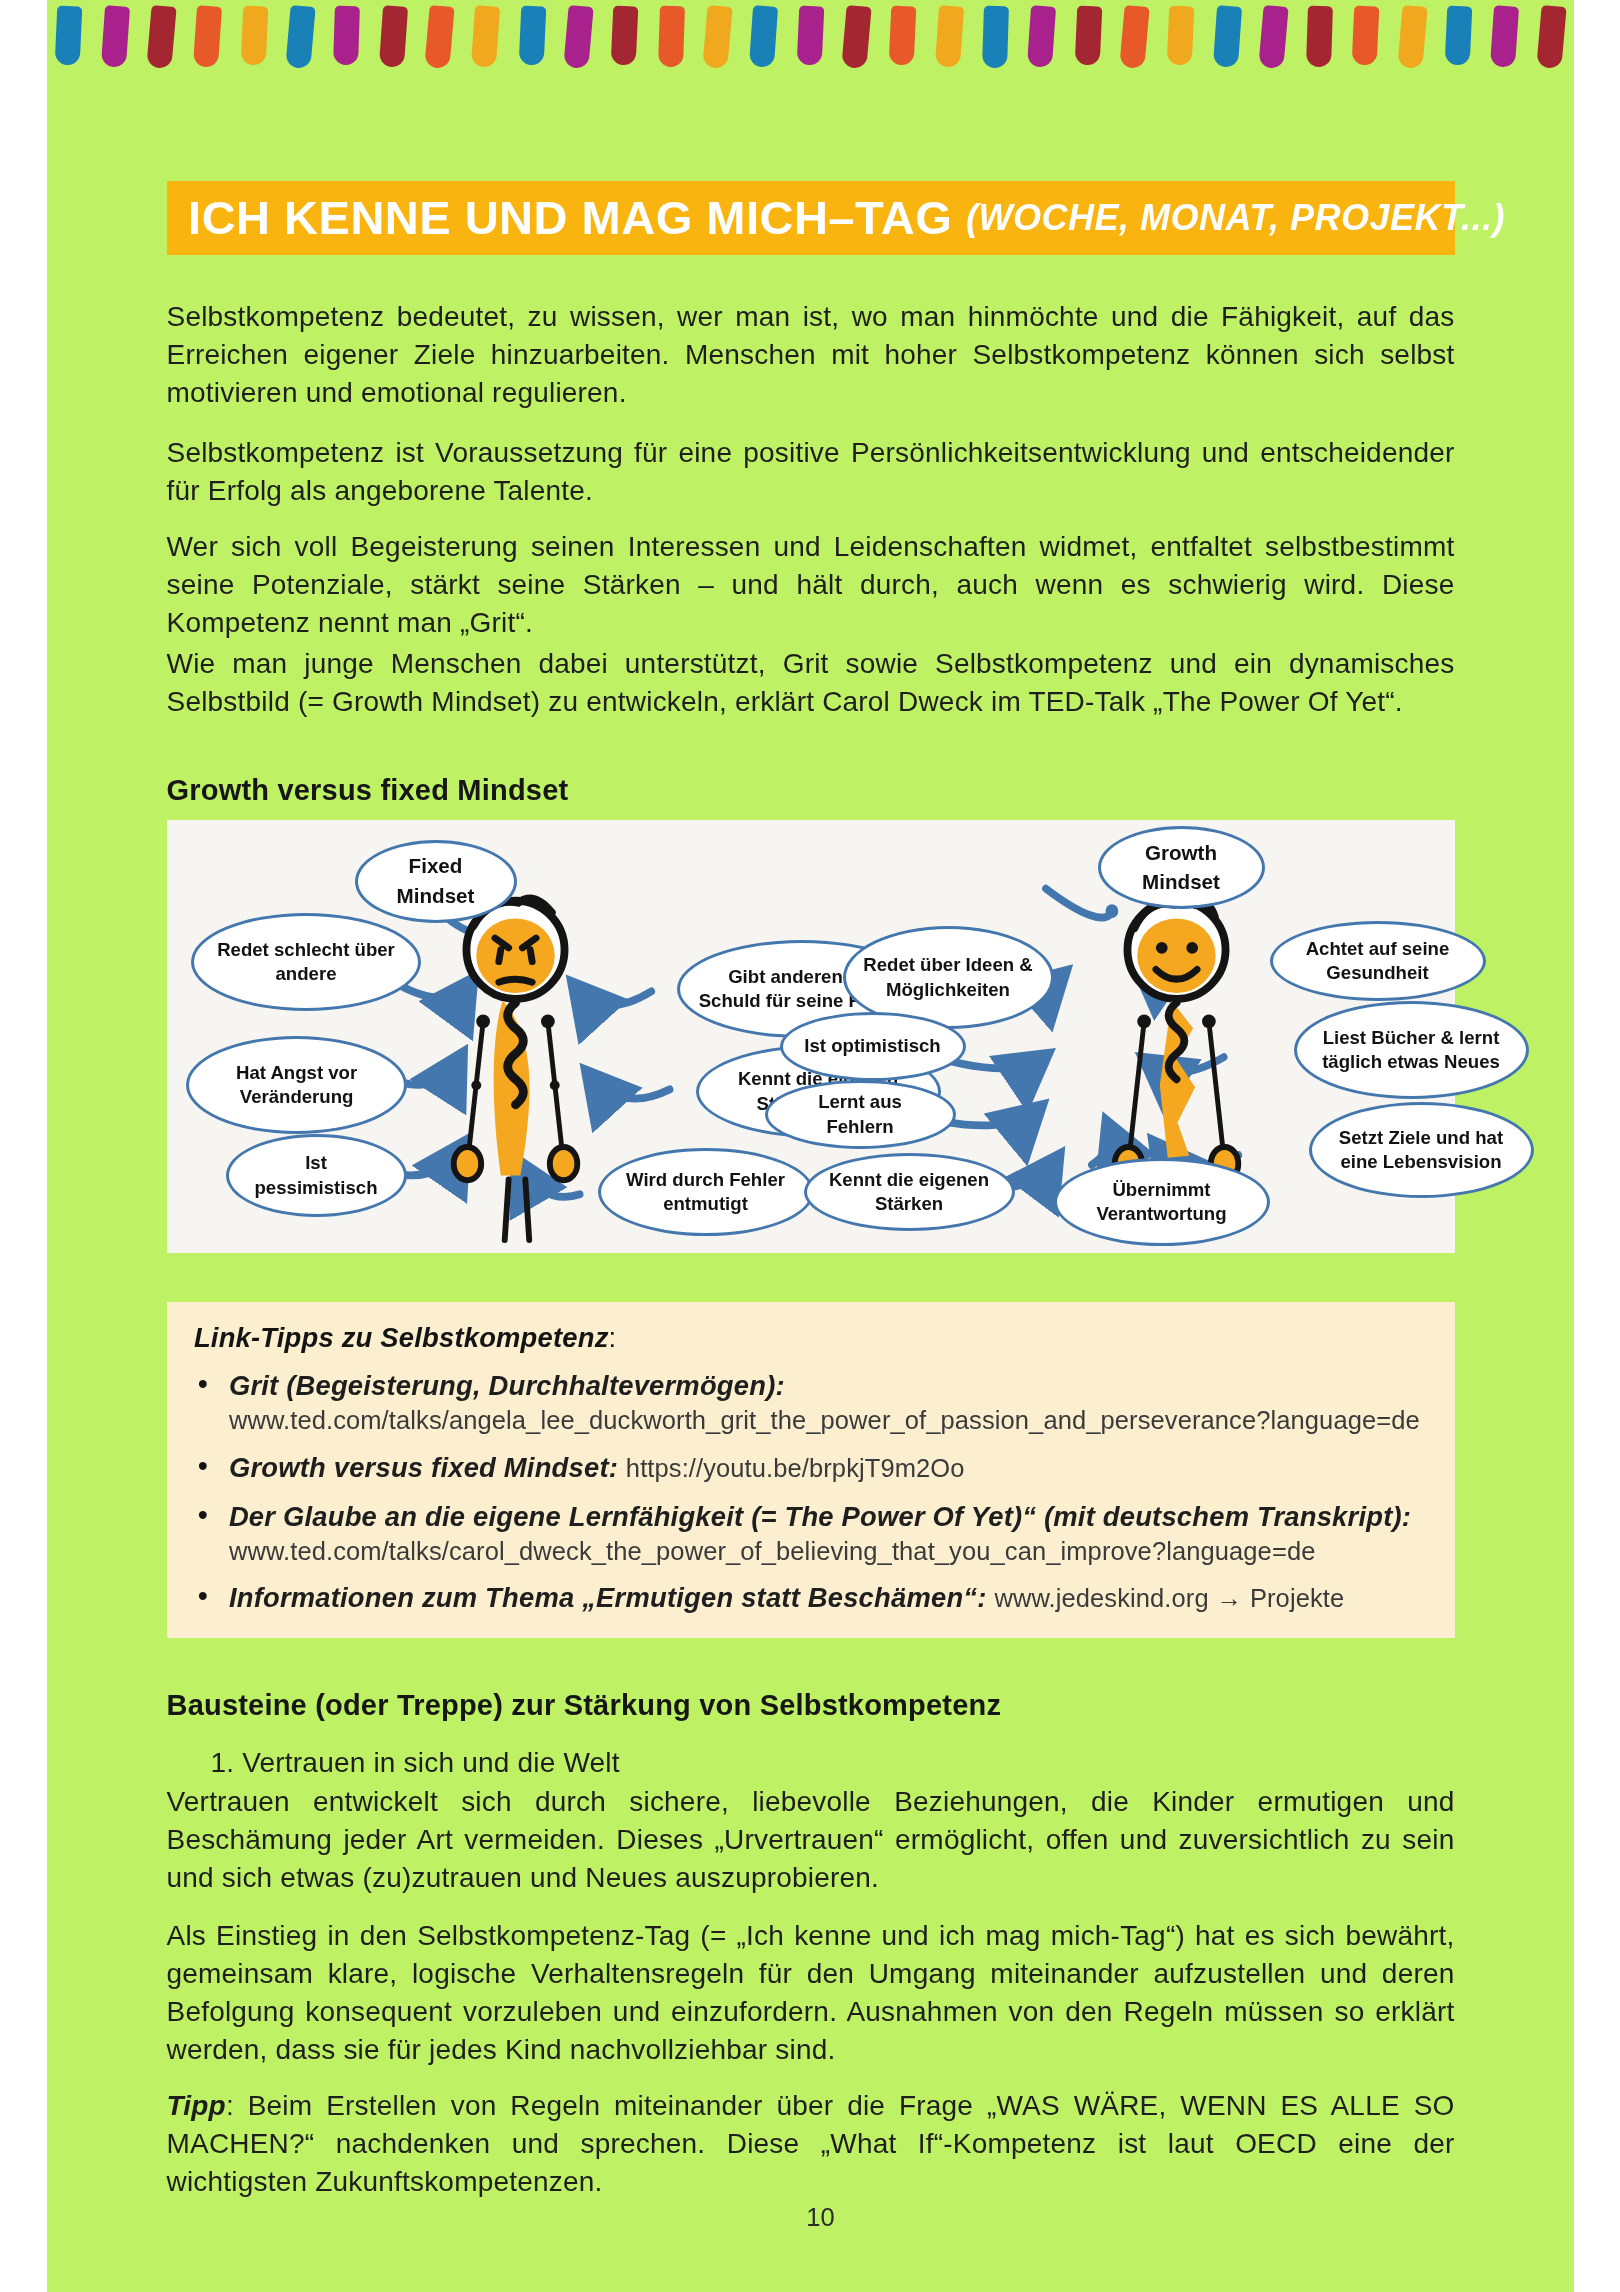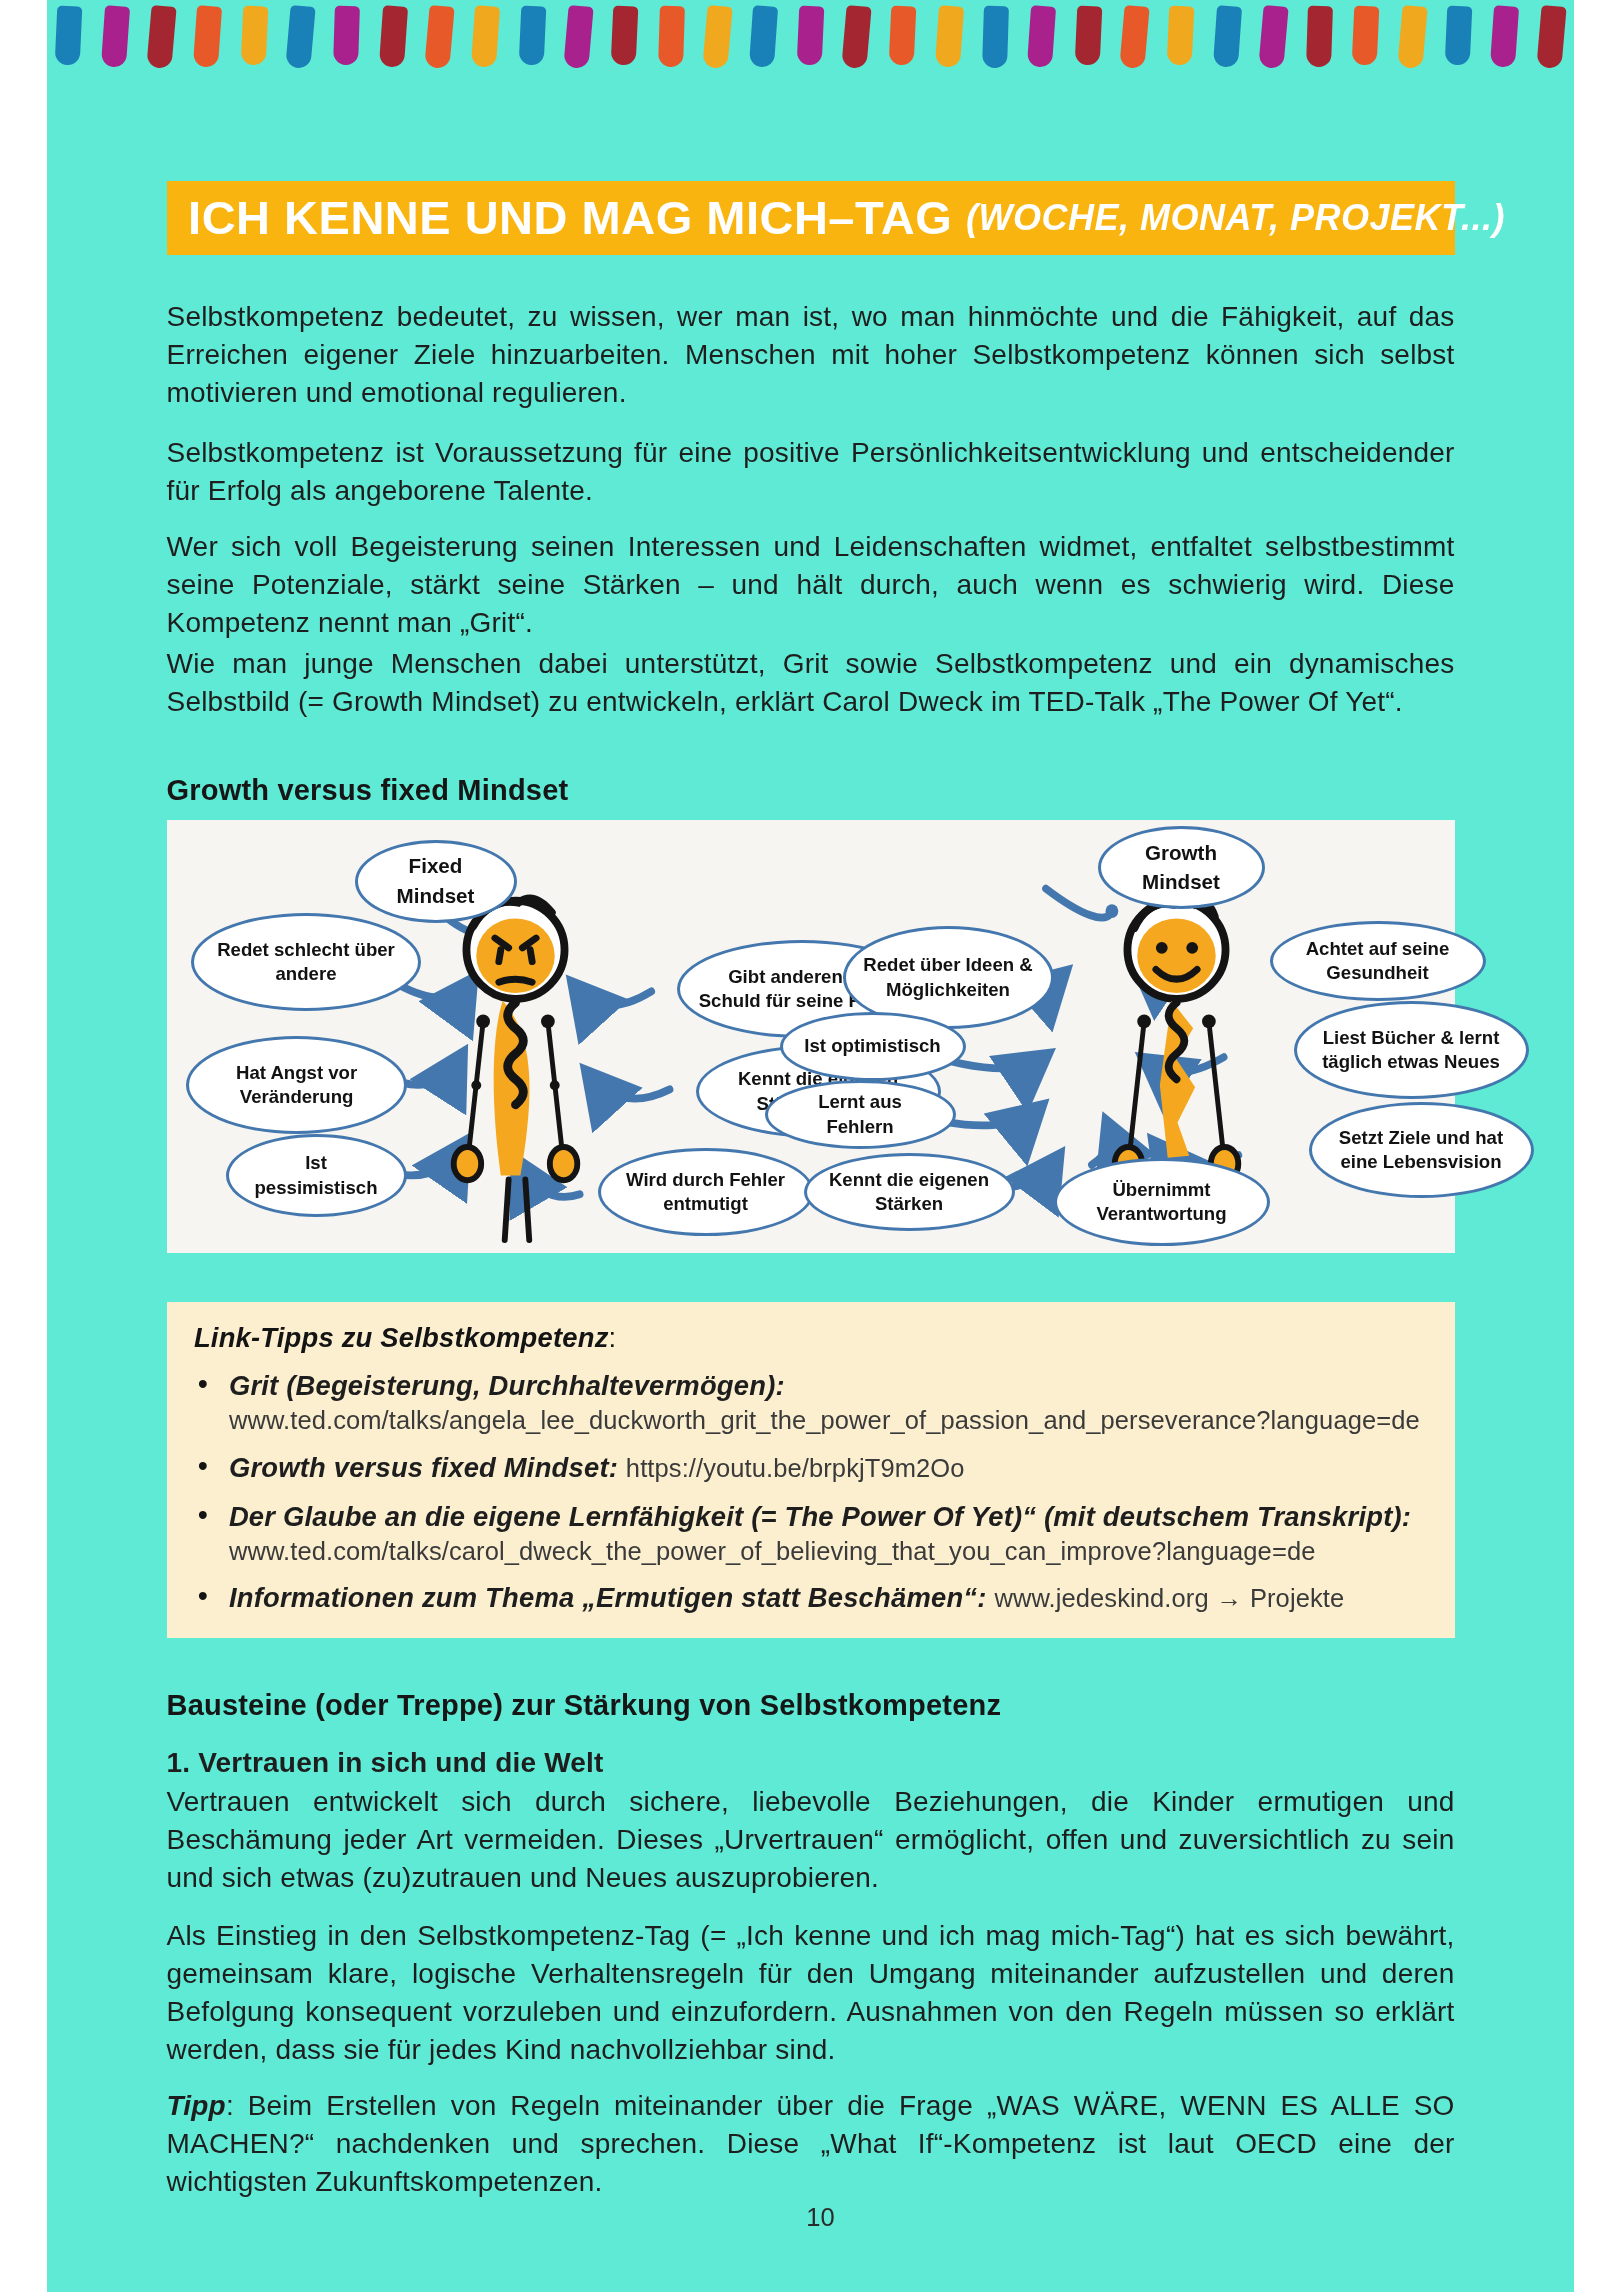--- a/index.html
+++ b/index.html
@@ -9,21 +9,21 @@
     --fig-orange:#F5A81F;
     --diagram-bg:#F6F5F1;
     --ink:#1e1e1e;
   }
   *{margin:0;padding:0;box-sizing:border-box;}
   html,body{background:#ffffff;}
   body{font-family:"Liberation Sans",sans-serif;color:var(--ink);}
   .page{
     position:relative;
     width:1527px;height:2293px;
-    margin:0 auto;background:#5eead4;overflow:hidden;
+    margin:0 auto;background:#bef264;overflow:hidden;
   }
   
   .stripes{
     display:flex;justify-content:space-between;
     padding:0 9.8px;height:73px;margin-top:5.9px;align-items:flex-start;
   }
   .stripe{
     width:24.5px;height:61px;border-radius:4.9px 4.9px 12.7px 12.7px;
     transform:rotate(4deg);
   }
@@ -70,21 +70,21 @@
   }
   .lb-heading{font-size:27.4px;letter-spacing:0.2px;color:#141414;}
   .lb-list{list-style:none;margin-top:5.9px;}
   .lb-item{position:relative;padding-left:35px;margin-top:16.7px;font-size:27.4px;letter-spacing:0.2px;}
   .lb-item::before{
     content:"•";position:absolute;left:3.9px;top:-2px;font-size:29px;color:#141414;
   }
   .lb-url{font-size:25.5px;font-weight:normal;color:#3a3a3a;margin-top:3.9px;letter-spacing:0.1px;}
   .lb-inline{font-size:25.5px;font-weight:normal;color:#3a3a3a;letter-spacing:0.1px;}
   .bausteine-heading{margin-top:51px;}
-  h3.subsect{font-size:28px;font-weight:bold;margin-top:25.5px;letter-spacing:0.2px;}
+  h3.subsect{font-size:28px;font-weight:normal;margin-top:25.5px;letter-spacing:0.2px;margin-left:44px;}
   .mt-v{margin-top:3.9px;}
   .mt-als{margin-top:19.6px;}
   .mt-tipp{margin-top:18.6px;}
   
   .page-number{
     position:absolute;left:0;right:0;bottom:61px;text-align:center;
     font-size:25.5px;color:#2b2b2b;padding-left:21px;
   }
 </style>
 </head>

